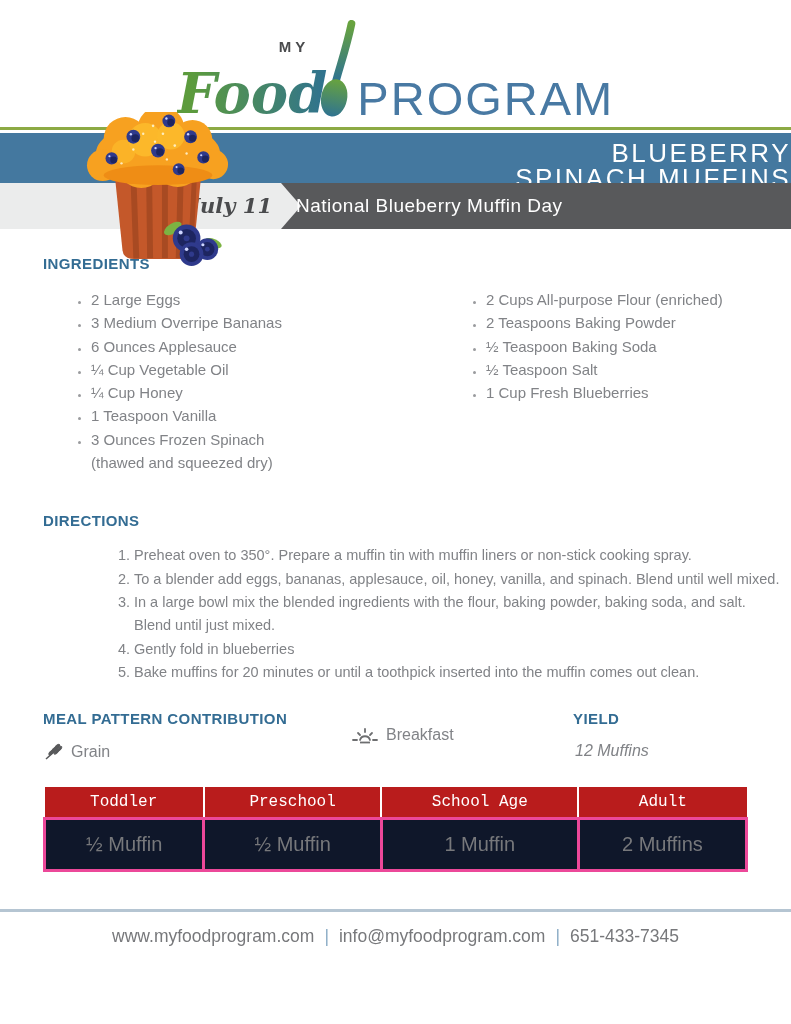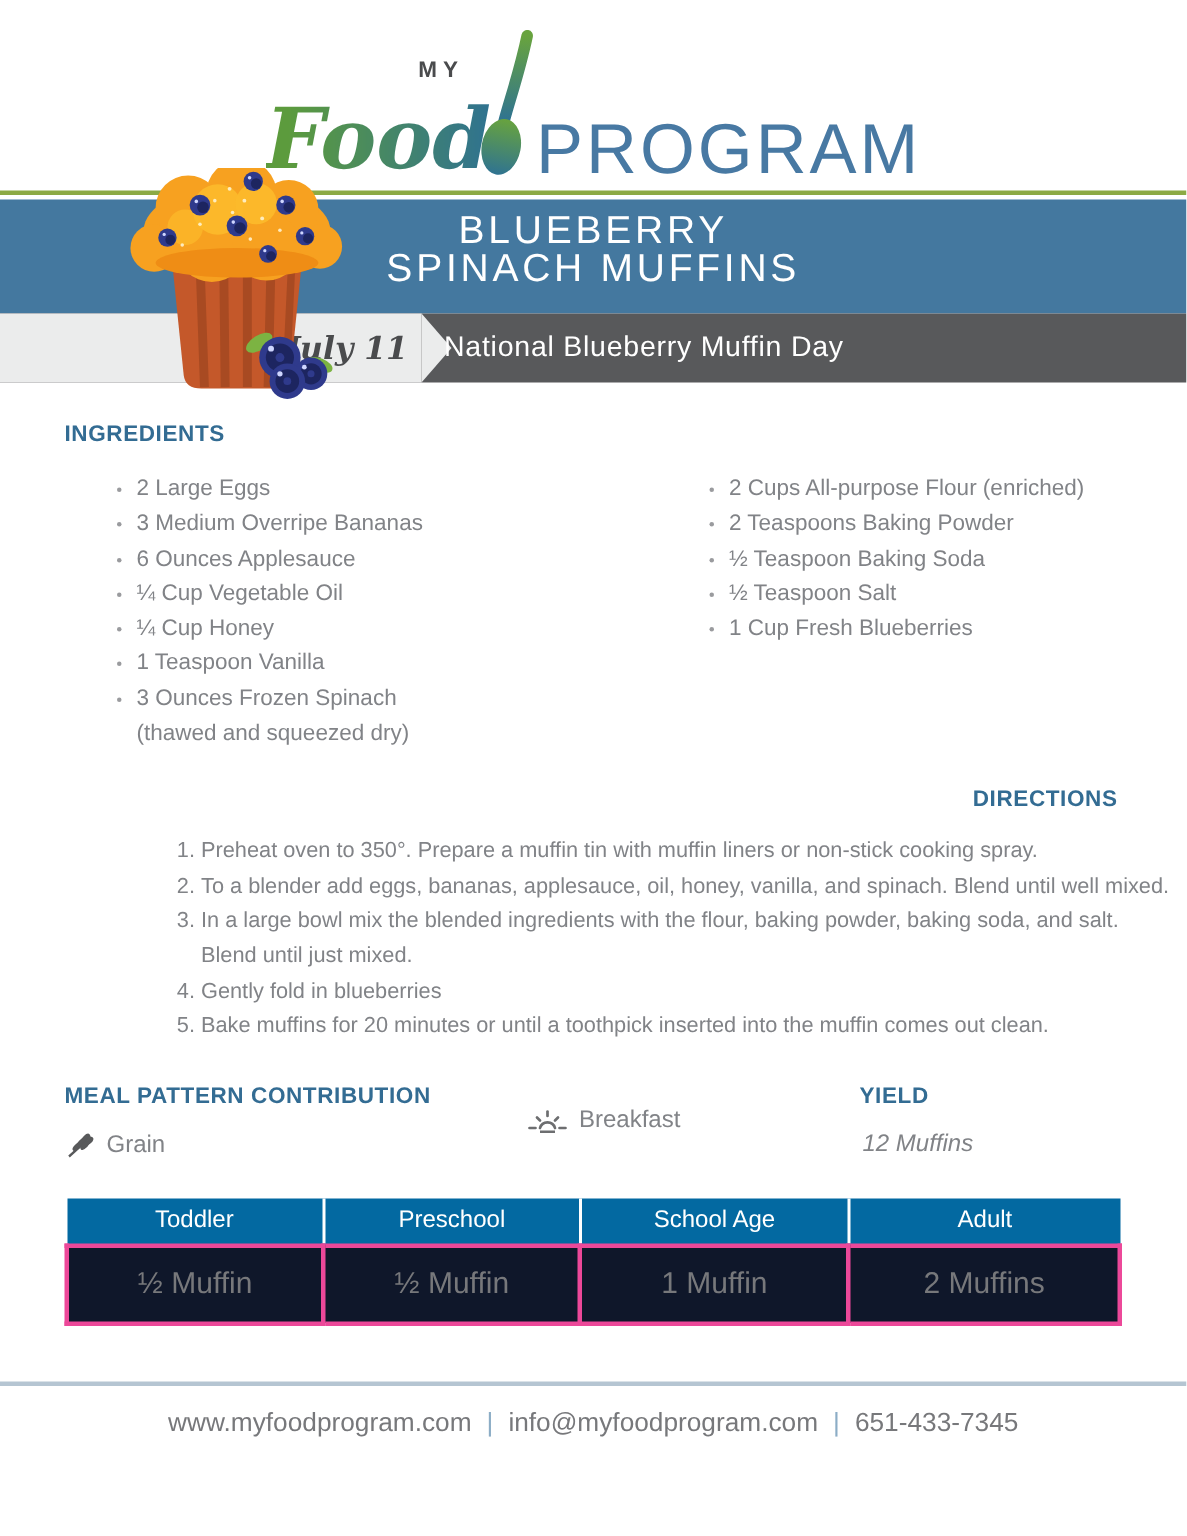--- a/index.html
+++ b/index.html
@@ -41,23 +41,23 @@
   .logo-spoon { margin:0 -4px 0 -12px; display:block; }
   .logo-program {
     font-size:47px; line-height:0.92;
     color:#4879a3; letter-spacing:2px; font-weight:400;
   }
 
   
   .green-rule { height:3px; background:#8caa44; margin-top:7px; }
   .banner {
     margin-top:3px;
-    height:76px;
+    height:50px;
     background:#44789f;
-    text-align:center;
+    text-align:right;
     color:#ffffff;
     padding-top:8px;
   }
   .banner div {
     font-size:26px; line-height:25px;
     letter-spacing:2.5px; font-weight:400;
   }
 
   
   .ribbon { position:relative; height:46px; background:#58595b; }
@@ -103,21 +103,21 @@
   .ing-cols { display:flex; margin-top:16px; }
   .ing-col-left { flex:0 0 395px; }
   .ing-col-right { flex:1; }
   .ing-cols ul { list-style:disc; margin-left:15px; padding-left:33px; }
   .ing-cols li {
     font-size:15px; line-height:23.3px; color:#818387;
     white-space:pre-line;
   }
   .ing-cols li::marker { color:#9a9b9e; font-size:11px; }
 
-  .dir-heading { margin-top:24px;text-align:right; }
+  .dir-heading { margin-top:38px; }
   .directions ol {
     list-style:decimal;
     margin:15px 0 0 75px; padding-left:16px;
     width:700px;
   }
   .directions li {
     font-size:14.5px; line-height:23.3px; color:#818387;
     white-space:pre-line;
   }
   .directions li::marker { color:#818387; }
@@ -136,24 +136,25 @@
   .info-value.no-icon { padding-left:2px;font-style:italic; }
 
   
   .portion-heading { margin-top:42px; }
   table.portions {
     margin-top:25px;
     width:705px;
     border-collapse:collapse;
   }
   table.portions th {
-    background:#0369a1; color:#ffffff;
+    background:#b91c1c; color:#ffffff;
     font-weight:400; font-size:16px;
     height:31px;
     border-right:2px solid #ffffff;
+    font-family:Liberation Mono, monospace;
   }
   table.portions th:last-child { border-right:none; }
   table.portions td {
     height:52px;
     border:3px solid #ec4899;
     text-align:center;
     font-size:20px; color:#77787b;
     background:#0f172a;
   }
 

